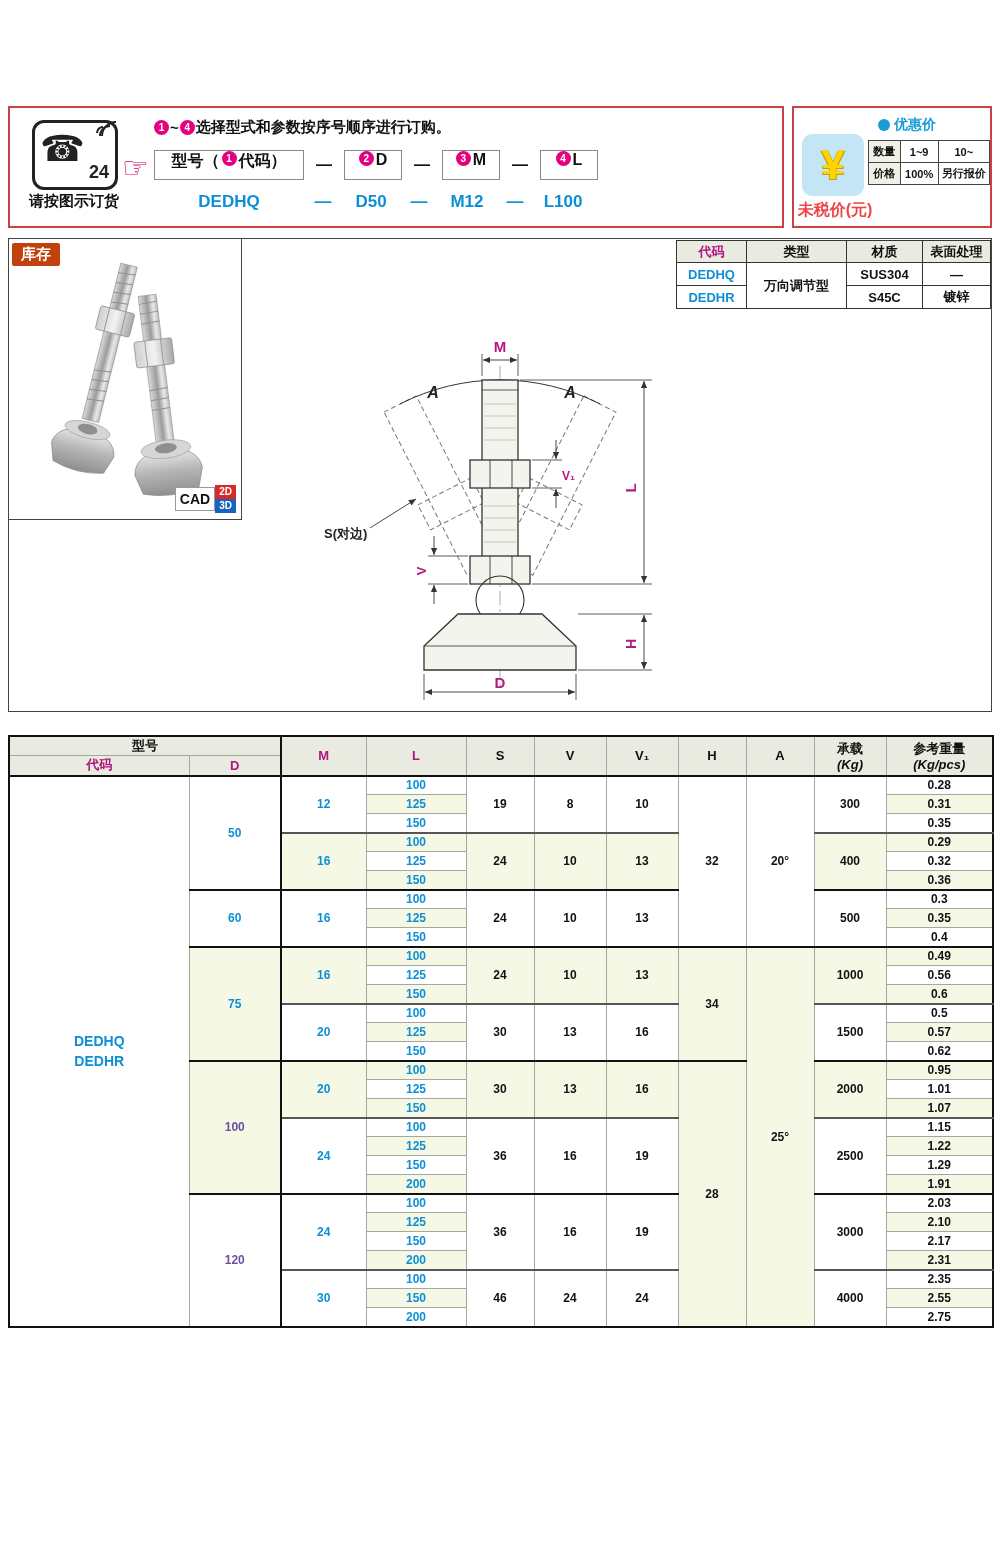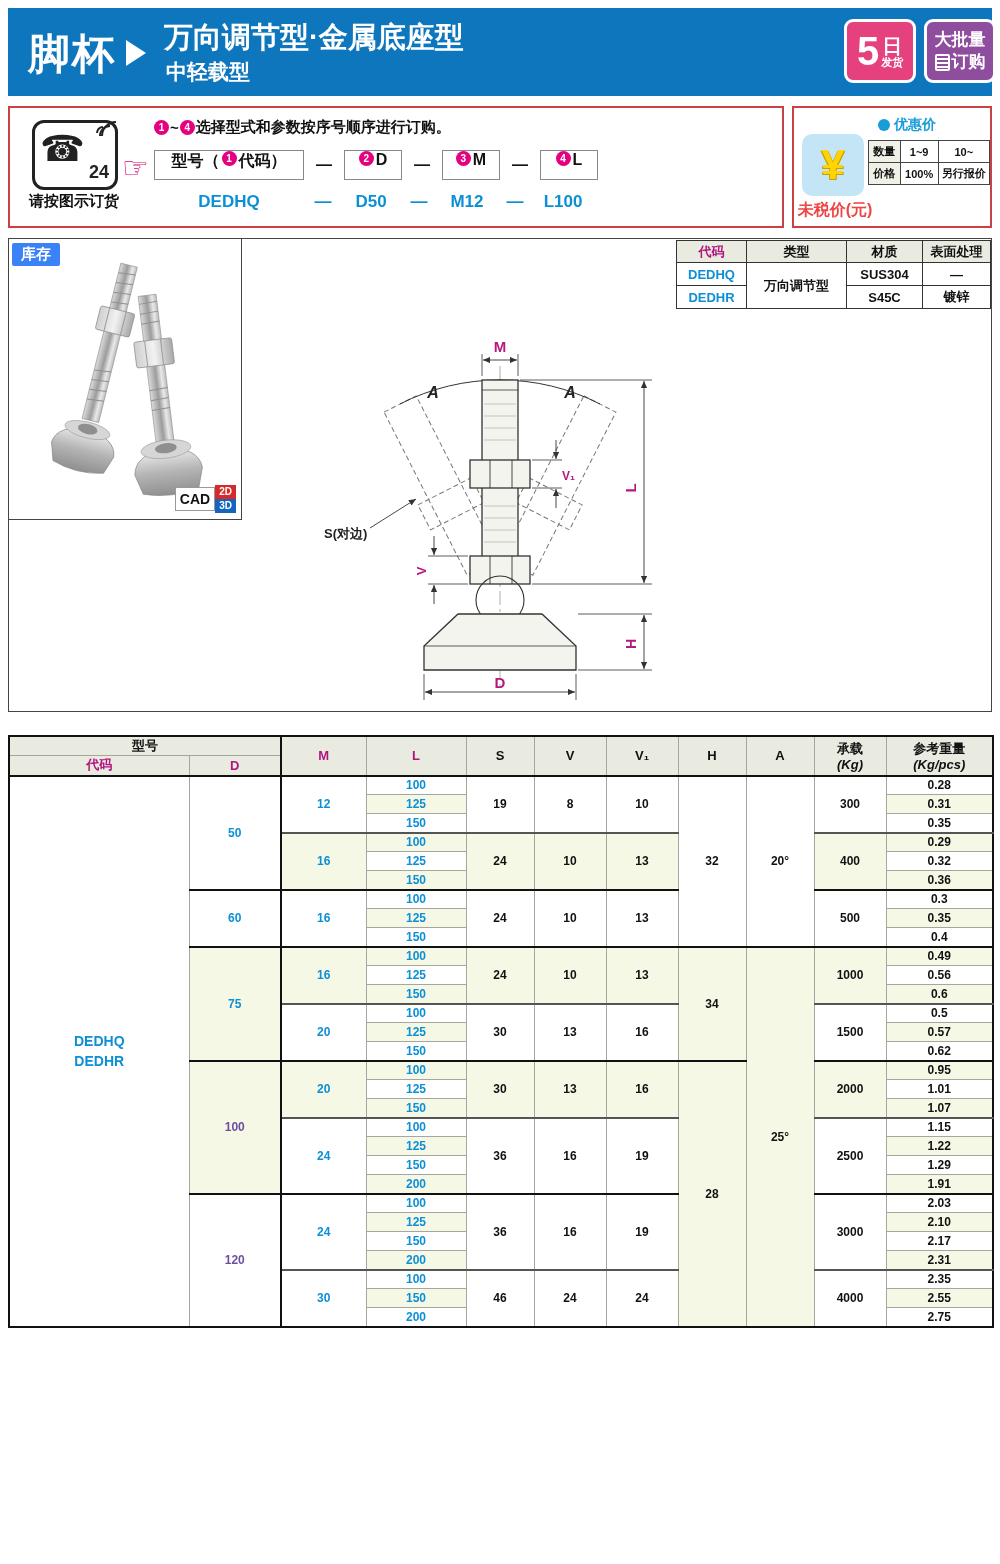--- a/index.html
+++ b/index.html
@@ -46,21 +46,21 @@
   .price-caption{position:absolute;left:0px;top:92px;width:82px;text-align:center;font-size:16px;font-weight:bold;color:#ef4444;}
   .bullet-line{position:absolute;left:84px;top:8px;font-size:14px;font-weight:bold;color:#1a9cd8;display:flex;align-items:center;gap:4px;}
   .bullet{width:12px;height:12px;border-radius:50%;background:#1a9cd8;display:inline-block;}
   .ptable{position:absolute;left:74px;top:32px;border-collapse:collapse;font-size:11px;font-weight:bold;color:#111;}
   .ptable td{border:1px solid #444;text-align:center;padding:3px 2px;height:18px;box-sizing:border-box;}
   .ptable td.hl{background:#f0f0e6;width:32px;}
   .ptable td.c2{width:38px;} .ptable td.c3{width:52px;}
   
   .midbox{position:absolute;left:8px;top:238px;width:984px;height:474px;border:1px solid #444;box-sizing:border-box;background:#fff;}
   .photobox{position:absolute;left:8px;top:238px;width:234px;height:282px;border:1px solid #444;box-sizing:border-box;background:#fff;}
-  .stock-badge{position:absolute;left:3px;top:4px;background:#3b82f6;color:#fff;font-size:15px;font-weight:bold;padding:2px 9px;border-radius:2px;z-index:3;}
+  .stock-badge{position:absolute;left:3px;top:4px;background:#c2410c;color:#fff;font-size:15px;font-weight:bold;padding:2px 9px;border-radius:2px;z-index:3;}
   .cad-badge{position:absolute;right:5px;bottom:6px;display:flex;align-items:center;z-index:3;}
   .cad-label{background:#fff;border:1px solid #999;color:#111;font-weight:bold;font-size:14px;padding:3px 4px;}
   .cad-dim{display:flex;flex-direction:column;text-align:center;}
   .cad-2d,.cad-3d{color:#fff;font-size:10px;font-weight:bold;padding:1px 4px;line-height:1.2;}
   .cad-2d{background:#d62a2a;} .cad-3d{background:#1565c0;}
   
   .codetable{position:absolute;left:676px;top:240px;border-collapse:collapse;font-size:13px;}
   .codetable th,.codetable td{border:1px solid #333;text-align:center;height:22px;padding:0 4px;box-sizing:border-box;}
   .codetable th{background:#e9eae0;color:#111;font-weight:bold;}
   .codetable th.mag{color:#b01580;}
@@ -91,40 +91,20 @@
   .maintable td.col-d{border-right:2px solid #111;}
   .maintable td.col-m{border-left:2px solid #111;}
   .maintable th.th-d{border-right:2px solid #111;}
   .maintable th.th-m{border-left:2px solid #111;}
 </style>
 </head>
 <body>
 
 <div class="page">
 
-  <div class="topbar">
-    <div class="prod-name">脚杯</div>
-    <div class="tri"></div>
-    <div class="title-main">万向调节型·金属底座型</div>
-    <div class="title-sub">中轻载型</div>
-    <div class="badge badge-ship">
-      <span class="b-num">5</span>
-      <span class="b-col">
-        <span class="b-day">日</span>
-        <span class="b-small">发货</span>
-      </span>
-    </div>
-    <div class="badge badge-bulk">
-      <span class="l1">大批量</span>
-      <span class="l2">
-          <span class="mini-doc"></span>
-          <span>订购</span>
-        </span>
-    </div>
-  </div>
 
   <div class="orderbox">
     <div class="phone-frame">
       <span class="phone-glyph">☎</span>
       <span class="phone-24">24</span>
       <svg class="waves" width="22" height="20" viewBox="0 0 22 20">
         <path d="M2 14 a6 6 0 0 1 6 -6" fill="none" stroke="#222" stroke-width="2"></path>
         <path d="M5 17 a10 10 0 0 1 10 -10" fill="none" stroke="#222" stroke-width="2"></path>
         <path d="M8 20 a14 14 0 0 1 14 -14" fill="none" stroke="#222" stroke-width="2" transform="translate(-1,-3)"></path>
       </svg>

